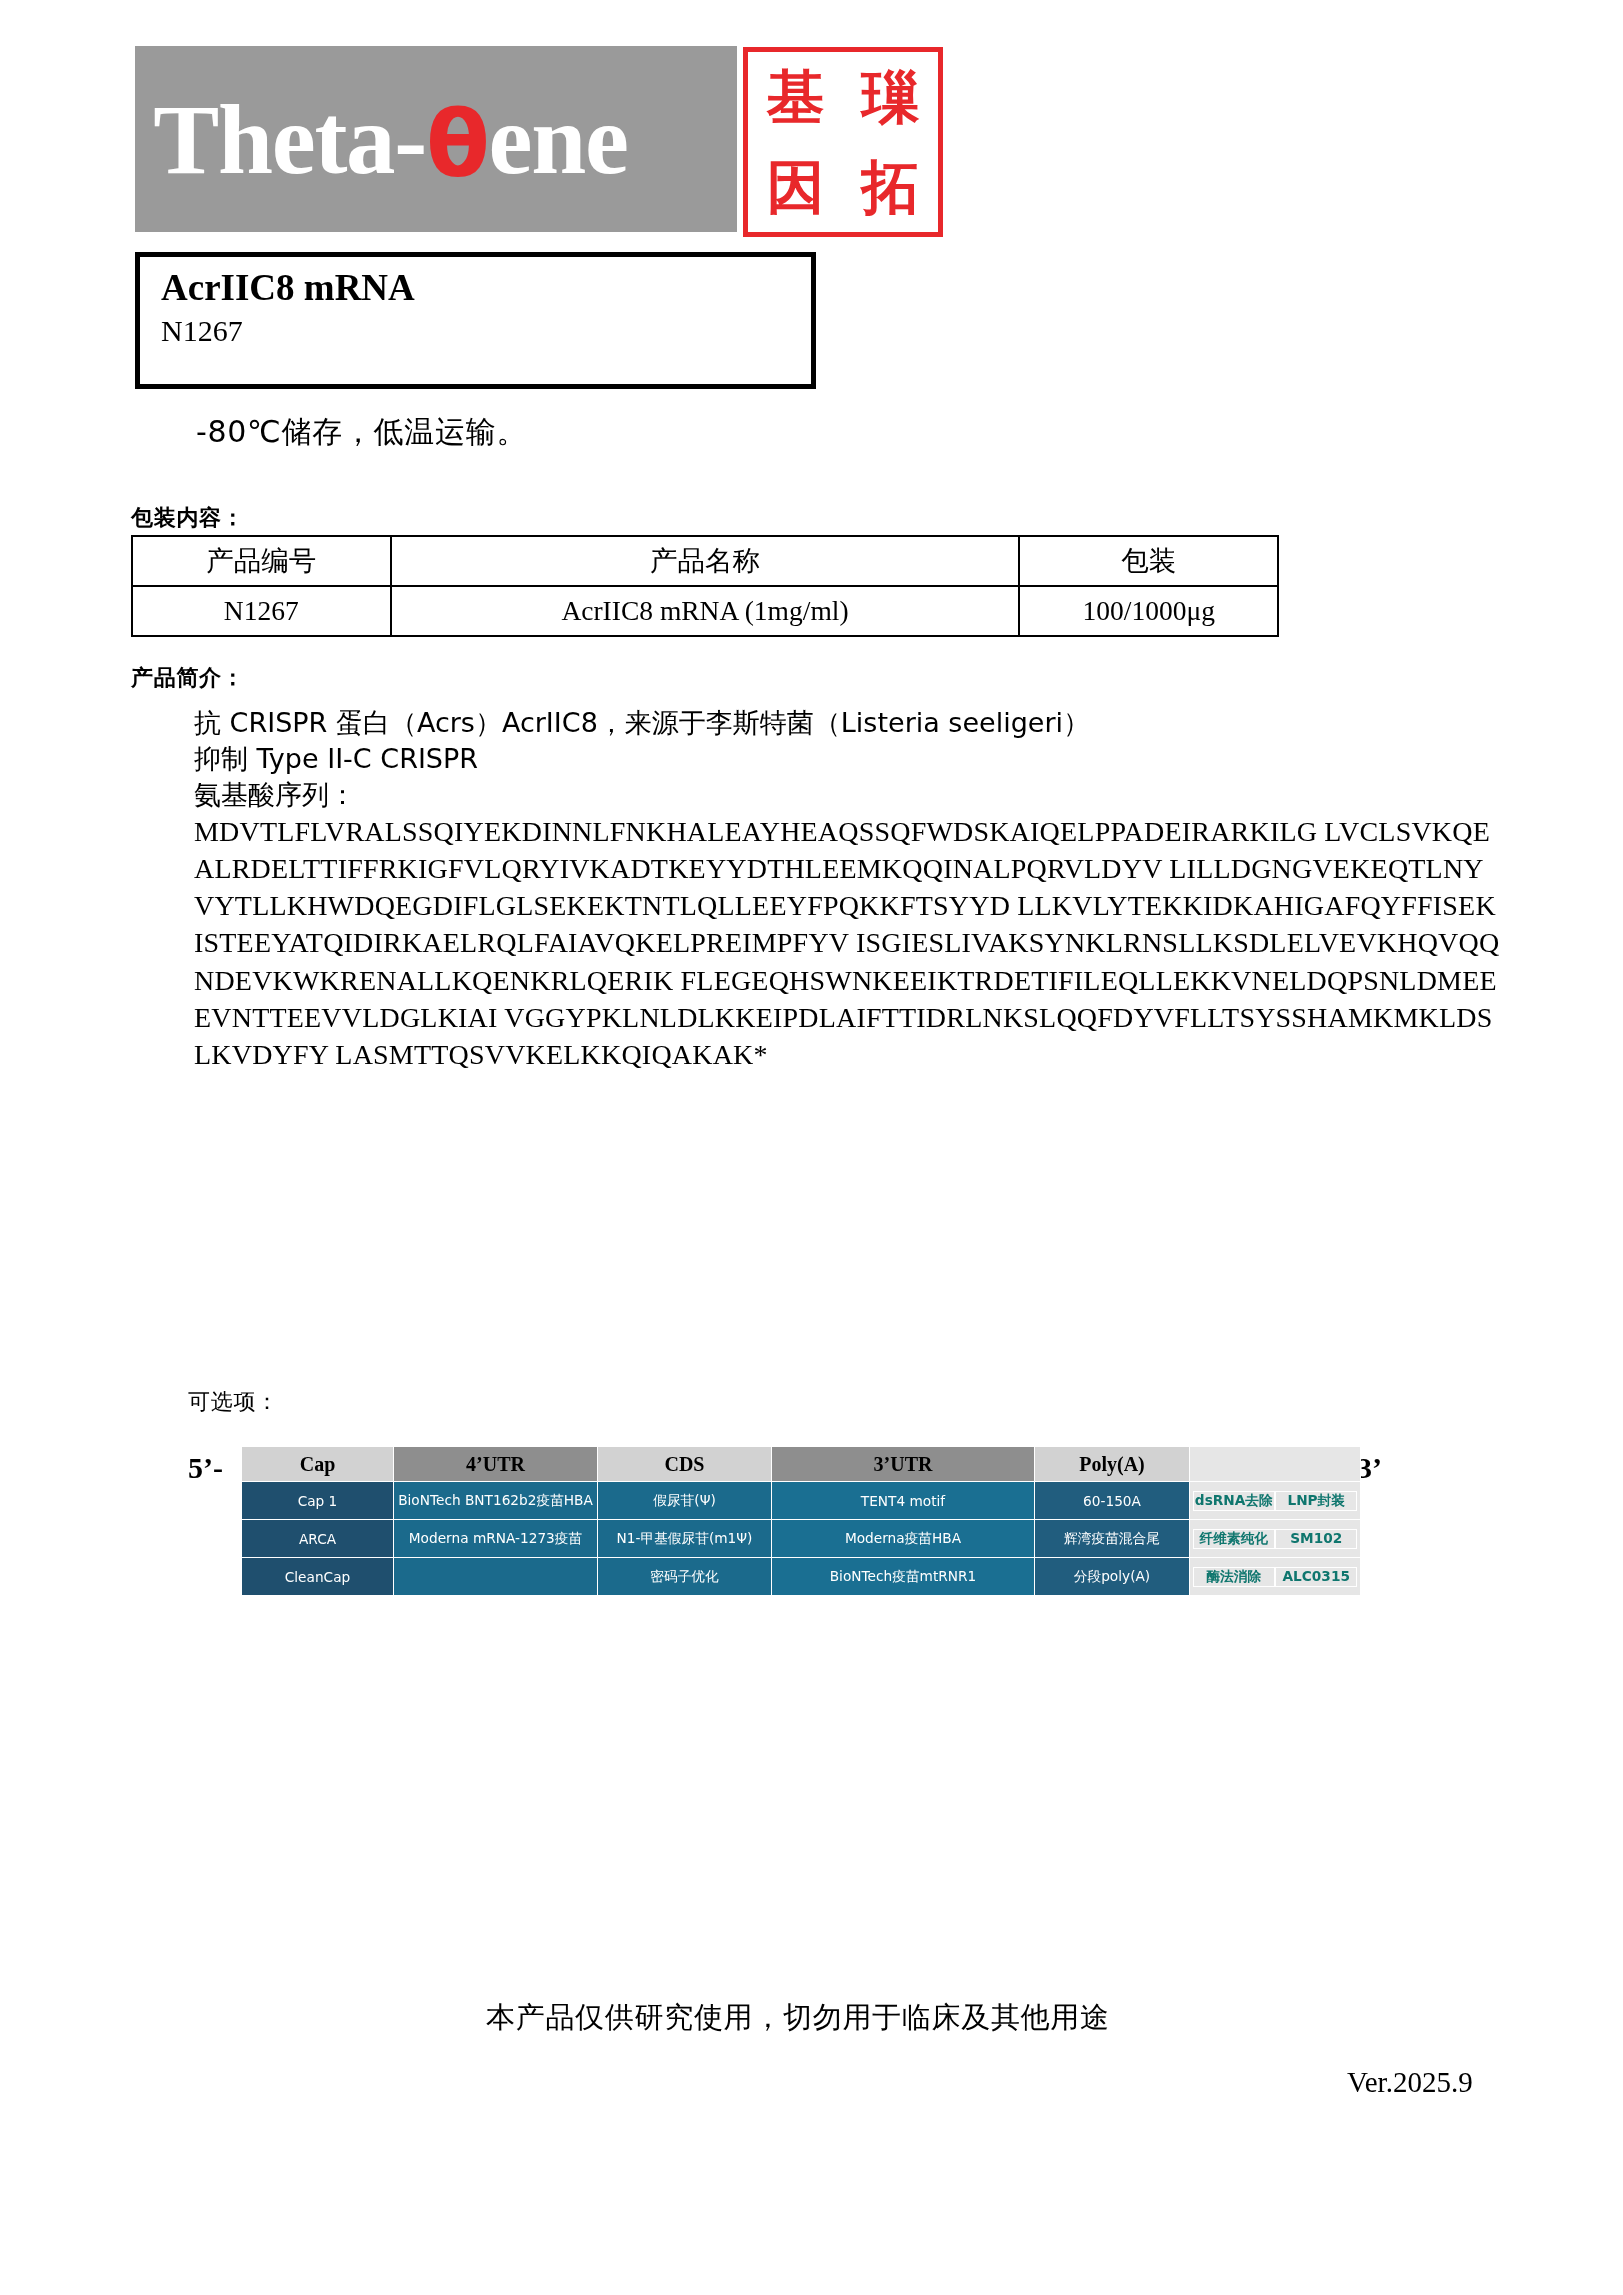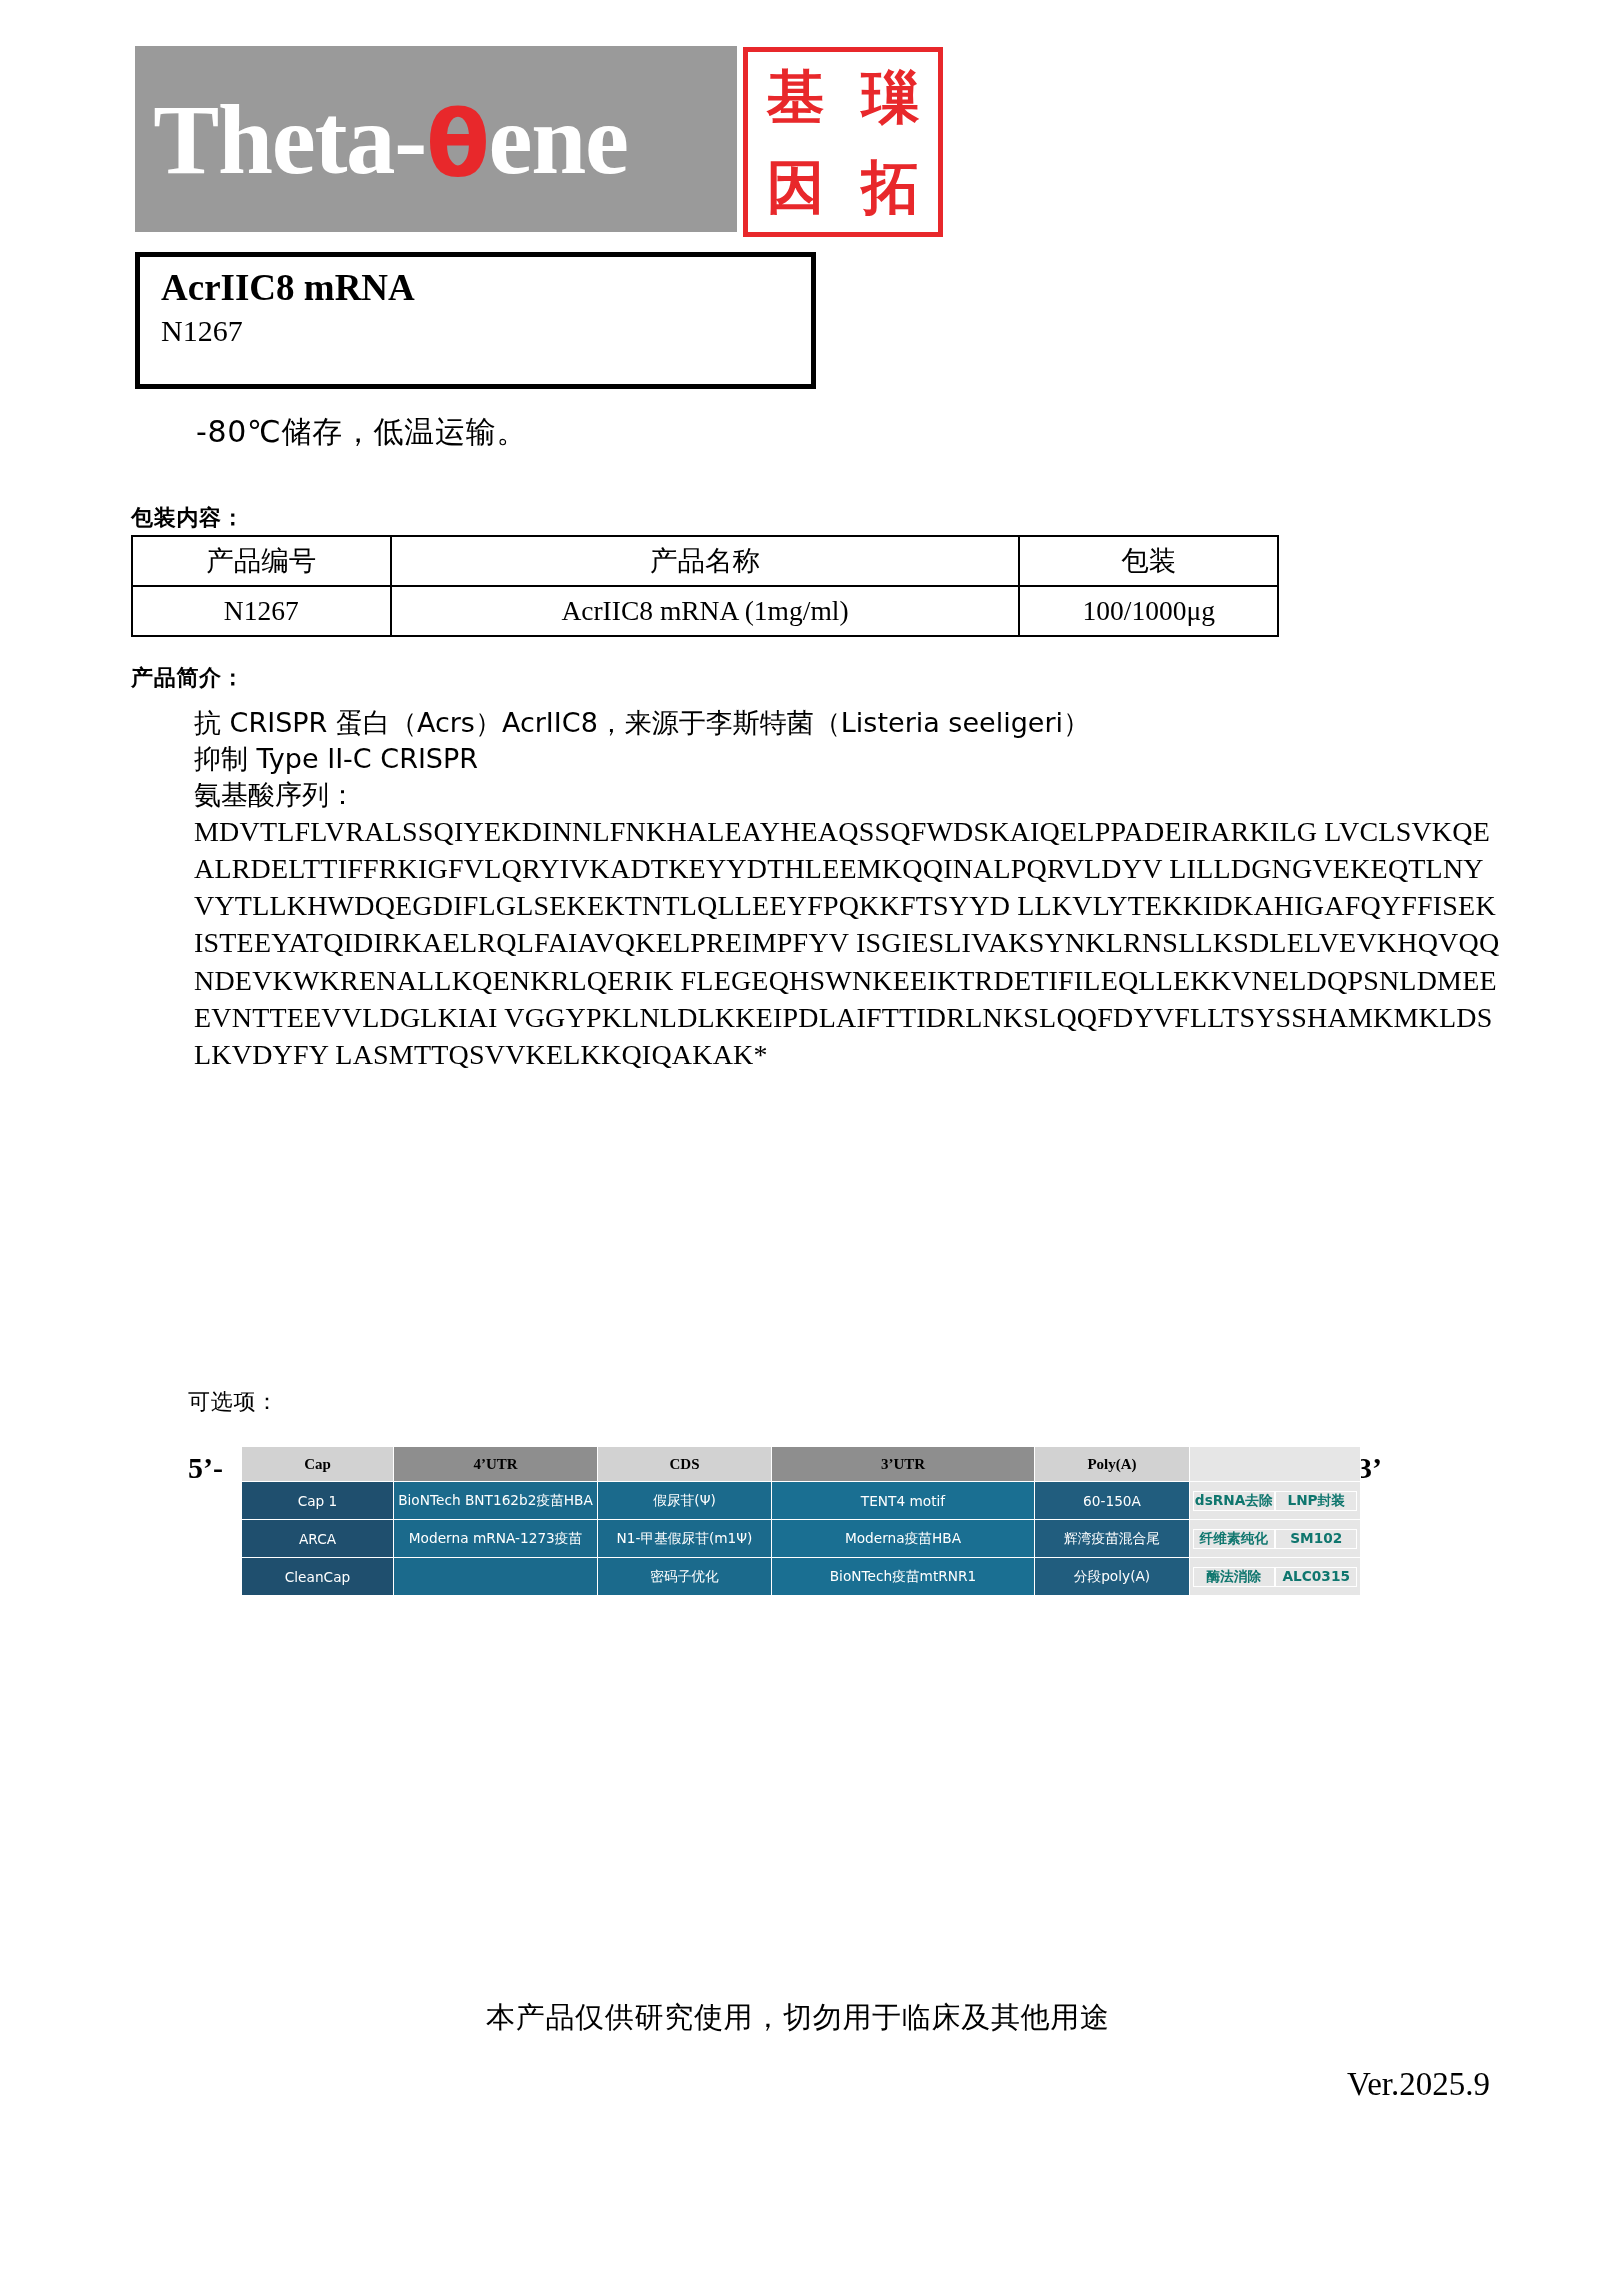--- a/index.html
+++ b/index.html
@@ -172,21 +172,21 @@
     left: 241px;
     top: 1446px;
     border-collapse: collapse;
     table-layout: fixed;
     width: 1112px;
     font-family: "Liberation Serif", serif;
   }
   .diag-table th {
     border: 1.3px solid #ffffff;
     color: #000000;
-    font-size: 15px;
+    font-size: 20px;
     font-weight: bold;
     height: 34px;
     padding: 0;
   }
   .diag-table td {
     border: 1.3px solid #ffffff;
     color: #ffffff;
     font-size: 13.7px;
     text-align: center;
     height: 37px;
@@ -231,21 +231,21 @@
     left: 486px;
     top: 1998px;
     font-size: 29px;
     font-family: "DejaVu Sans", sans-serif;
     letter-spacing: 0.7px;
   }
   .footer-ver {
     position: absolute;
     left: 1347px;
     top: 2066px;
-    font-size: 33px;
+    font-size: 29px;
     font-family: "Liberation Serif", serif;
   }
 </style>
 </head>
 <body>
 
 <div class="page">
 
   <div class="logo-bar">
     <div class="logo-text"><span>Theta-</span><span class="logo-theta">θ</span><span>ene</span></div>

